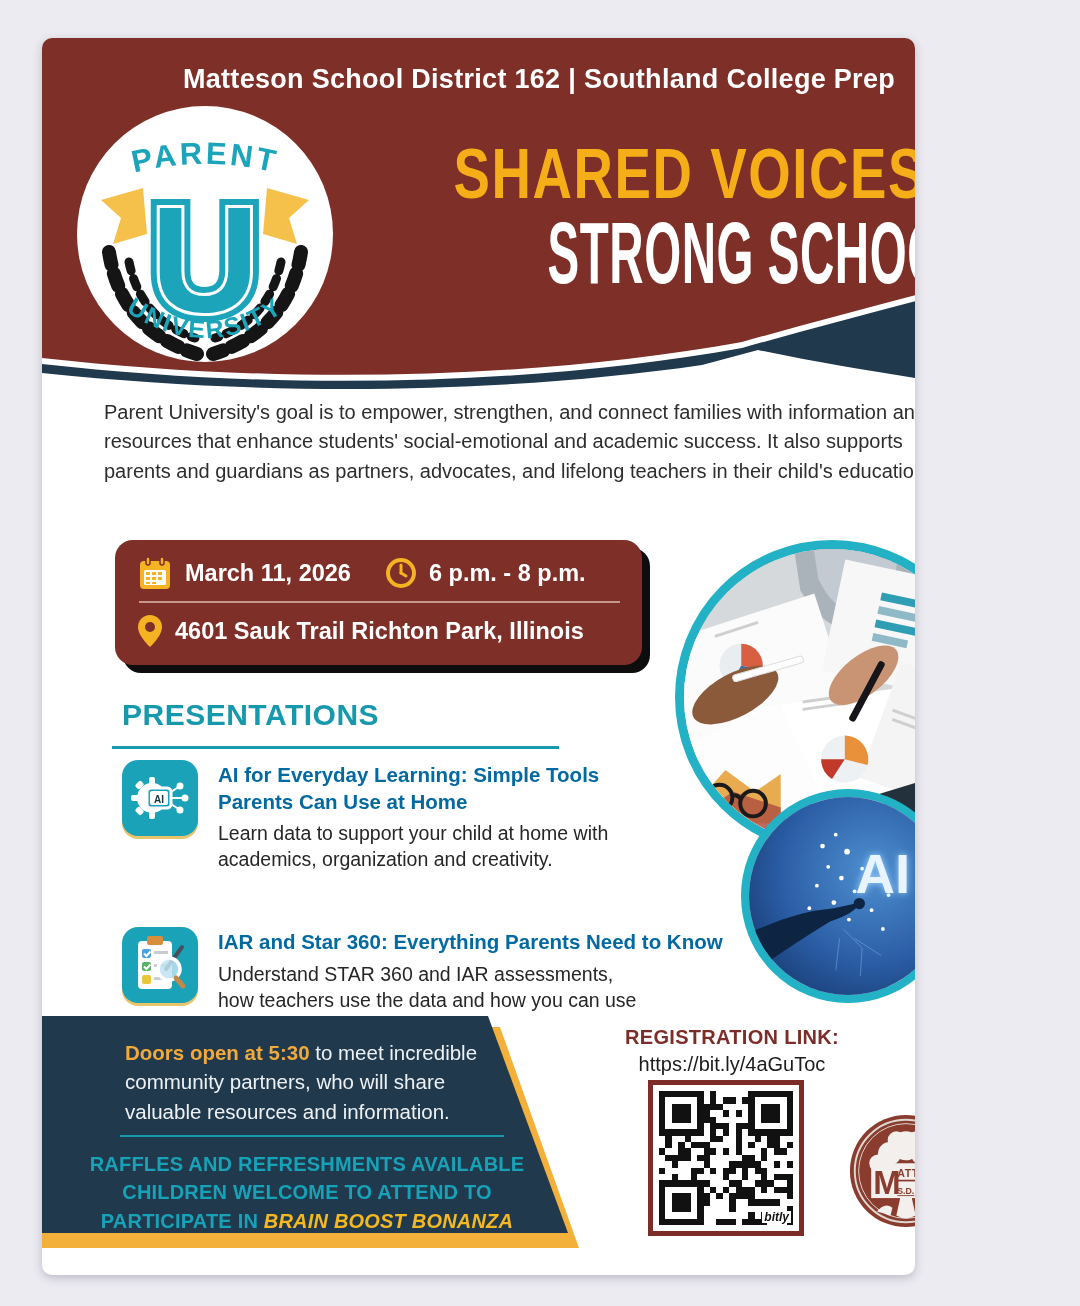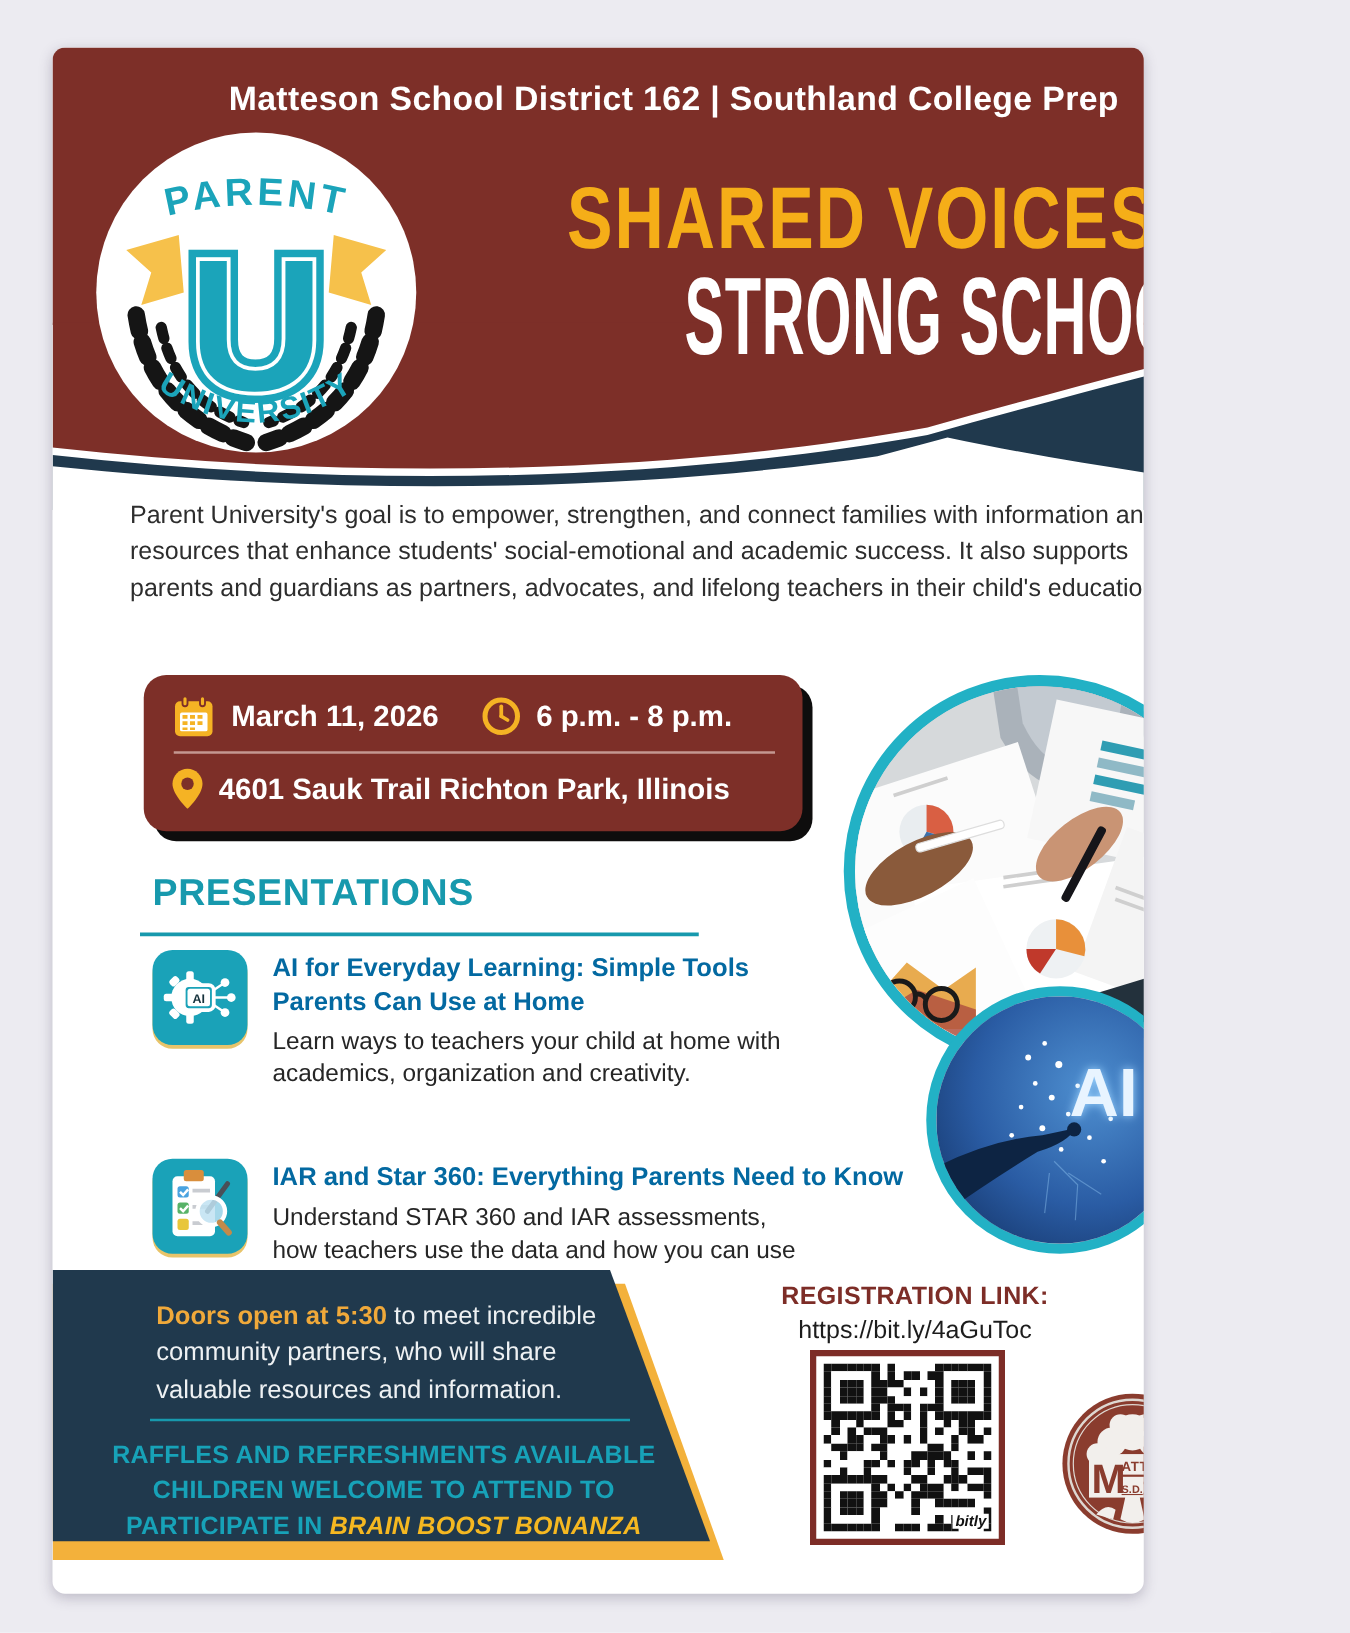--- a/index.html
+++ b/index.html
@@ -184,21 +184,21 @@
             <circle cx="63" cy="38" r="3.5"></circle>
             <circle cx="58" cy="50" r="3.5"></circle>
           <line x1="49" y1="32" x2="58" y2="26" stroke="#ffffff" stroke-width="2"></line>
           <line x1="49" y1="38" x2="63" y2="38" stroke="#ffffff" stroke-width="2"></line>
           <line x1="49" y1="44" x2="58" y2="50" stroke="#ffffff" stroke-width="2"></line>
         </g>
       </svg>
     </div>
     <div class="pres-txt">
       <div class="pres-title">AI for Everyday Learning: Simple Tools Parents Can Use at Home</div>
-      <div class="pres-desc">Learn ways to teachers your child at home with academics, organization and creativity.</div>
+      <div class="pres-desc">Learn data to support your child at home with academics, organization and creativity.</div>
     </div>
   </div>
 
   <div class="pres-item p2">
     <div class="pres-ico">
       <svg width="76" height="76" viewBox="0 0 76 76">
         <rect x="16" y="14" width="34" height="48" rx="4" fill="#ffffff"></rect>
         <rect x="25" y="9" width="16" height="9" rx="2" fill="#d98e3c"></rect>
         <g>
           <rect x="20" y="22" width="9" height="9" rx="2" fill="#4aa3e0"></rect>

